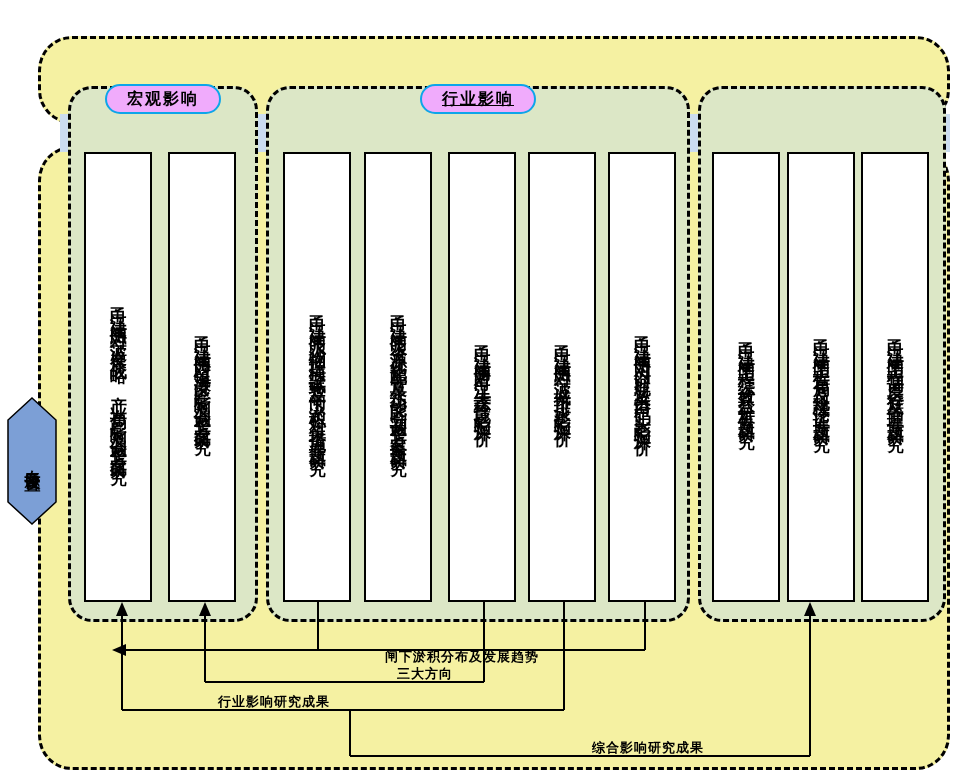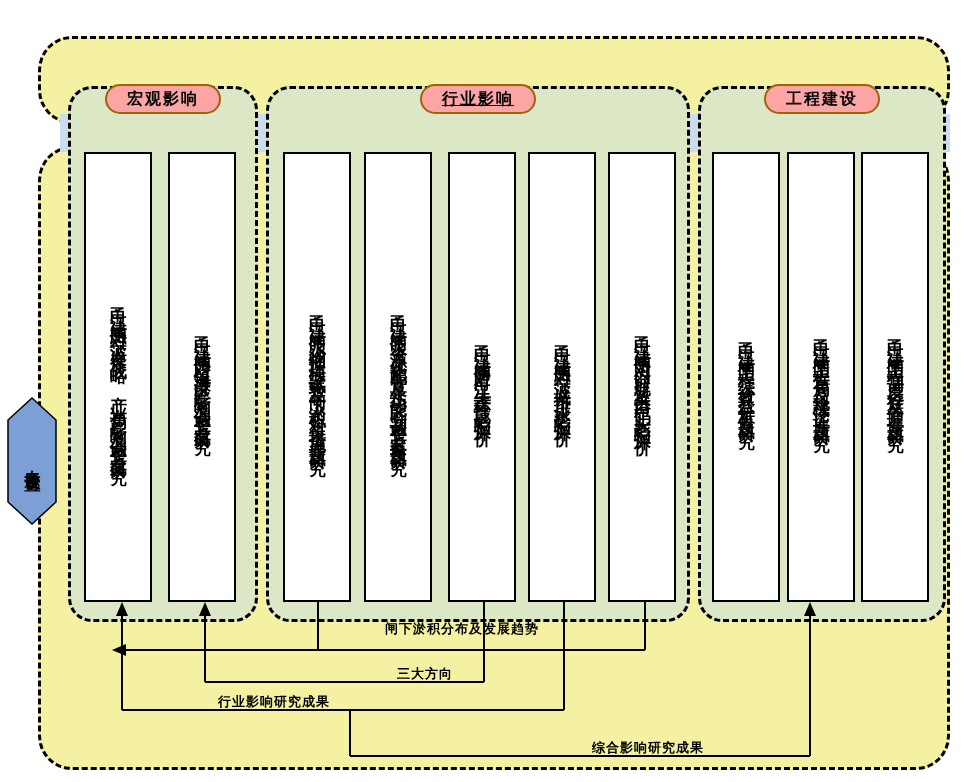--- a/index.html
+++ b/index.html
@@ -19,21 +19,21 @@
   }
   .group{
     position:absolute;top:86px;height:536px;background:#DCE7C6;
     border:3px dashed #000;border-radius:24px;box-sizing:border-box;z-index:3;
   }
   .g1{left:68px;width:190px;}
   .g2{left:266px;width:424px;}
   .g3{left:698px;width:248px;}
   .pill{
     position:absolute;top:84px;height:30px;transform:translateX(-50%);
-    background:#fca5a5;border:2px solid #a16207;border-radius:16px;box-sizing:border-box;
+    background:#f0abfc;border:2px solid #0ea5e9;border-radius:16px;box-sizing:border-box;
     display:flex;align-items:center;justify-content:center;padding:0 20px;
     font-size:16px;font-weight:bold;letter-spacing:2px;z-index:4;white-space:nowrap;
   }
   .topic{
     position:absolute;top:152px;height:450px;width:68px;background:#fff;
     border:2px solid #000;box-sizing:border-box;z-index:4;
     writing-mode:vertical-rl;display:flex;align-items:center;justify-content:center;
     font-size:17px;font-weight:bold;letter-spacing:6px;line-height:24px;
     padding:10px 0;text-align:center;
   }
@@ -58,21 +58,20 @@
   <div class="yellow-band main-yellow"></div>
 
   <div class="blue-band"></div>
 
   <div class="group g1"></div>
   <div class="group g2"></div>
   <div class="group g3"></div>
 
   <div class="pill" style="left:163px;">宏观影响</div>
   <div class="pill" style="left:478px;text-decoration:underline;">行业影响</div>
-  <div class="pill" style="left:822px;">工程建设</div>
 
   <div class="topic" style="left:84px;">甬江建闸对宁波发展战略、产业布局影响及调整方案研究</div>
   <div class="topic" style="left:168px;">甬江建闸对镇海港区影响及调整方案研究</div>
 
   <div class="topic" style="left:283px;">甬江建闸水沙物理模型试验及闸下淤积对策措施专题研究</div>
   <div class="topic" style="left:364px;">甬江建闸水资源优化配置及水功能区划调整方案专题研究</div>
   <div class="topic" style="left:448px;">甬江建闸对甬江生态环境影响评价</div>
   <div class="topic" style="left:528px;">甬江建闸对宁波城市排水影响评价</div>
   <div class="topic" style="left:608px;">甬江建闸对内河航运及港口码头影响评价</div>
 
@@ -108,18 +107,18 @@
       <path d="M810 756 V608"></path>
     </g>
     <g fill="#000" stroke="none">
       <polygon points="112,650 126,644 126,656"></polygon>
       <polygon points="205,602 199,616 211,616"></polygon>
       <polygon points="122,602 116,616 128,616"></polygon>
       <polygon points="810,602 804,616 816,616"></polygon>
     </g>
   </svg>
 
-  <div class="flow-label" style="left:462px;top:620px;">闸下淤积分布及发展趋势</div>
+  <div class="flow-label" style="left:462px;top:648px;">闸下淤积分布及发展趋势</div>
   <div class="flow-label" style="left:425px;top:665px;">三大方向</div>
   <div class="flow-label" style="left:274px;top:693px;text-align:right;">行业影响研究成果</div>
   <div class="flow-label" style="left:648px;top:739px;">综合影响研究成果</div>
 
 </div>
 
 </body></html>

